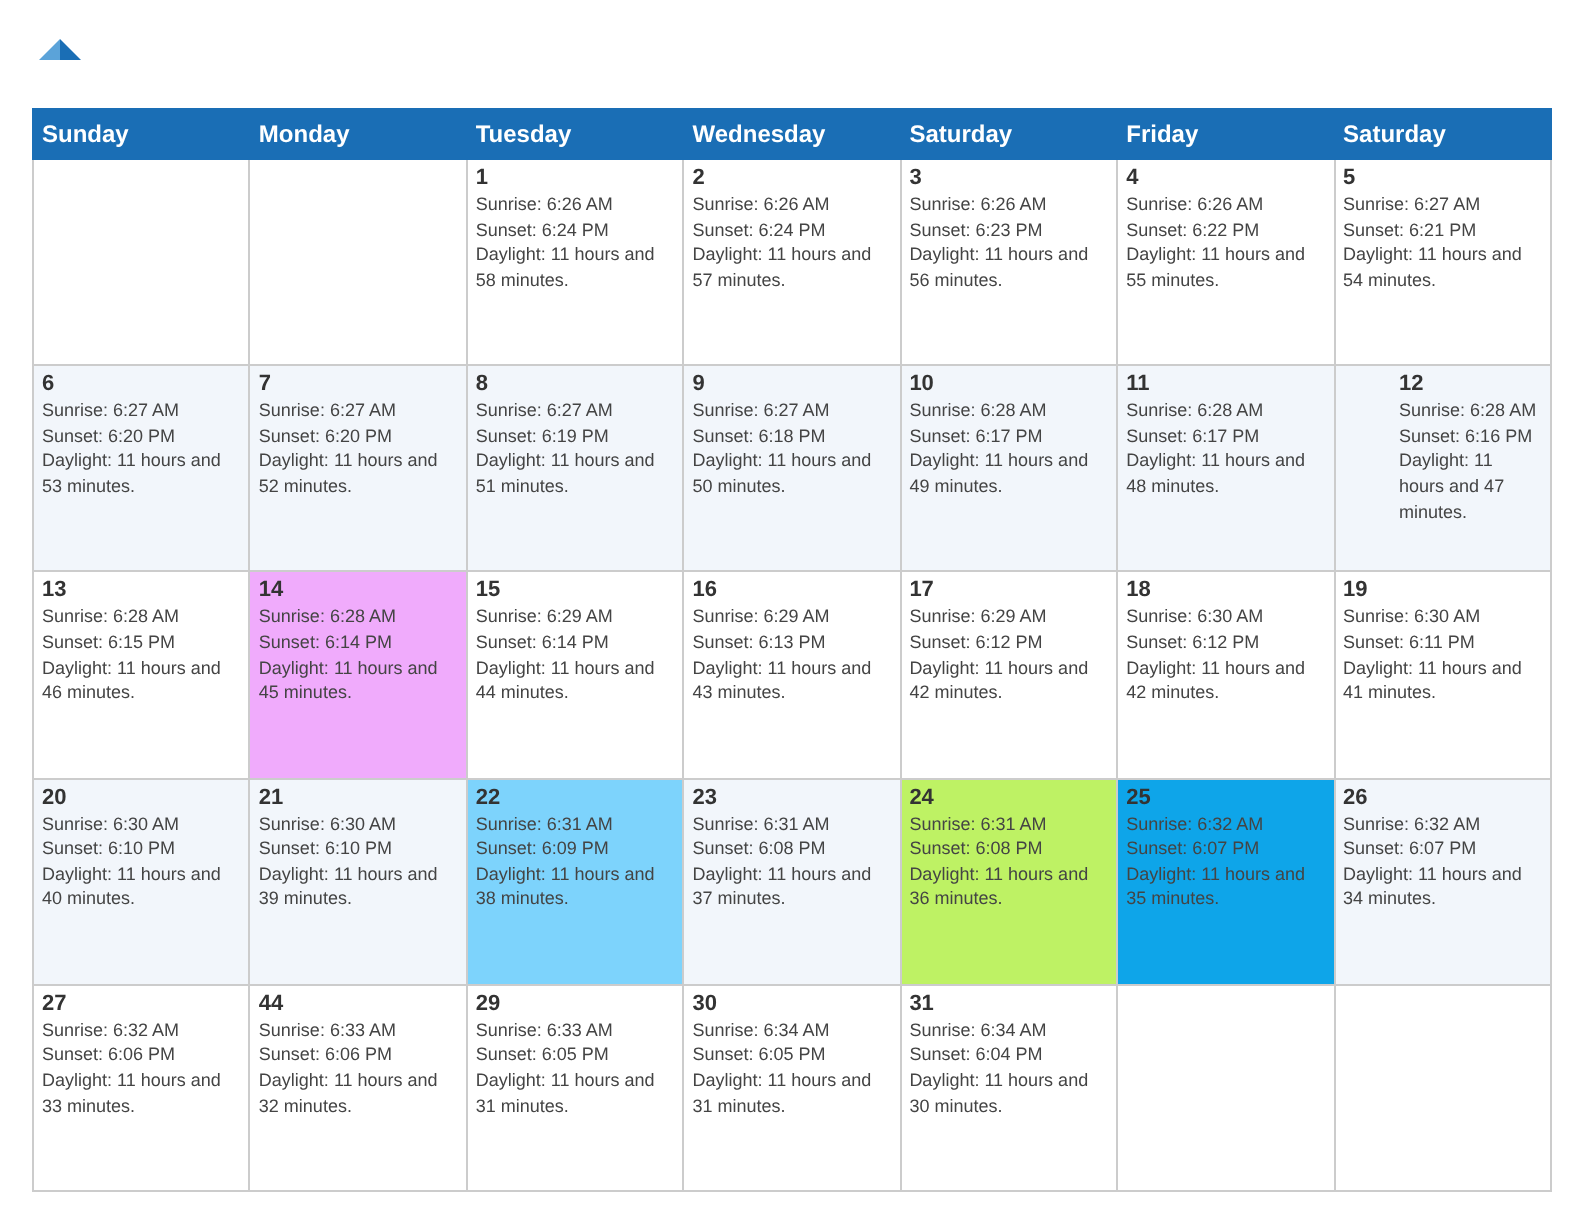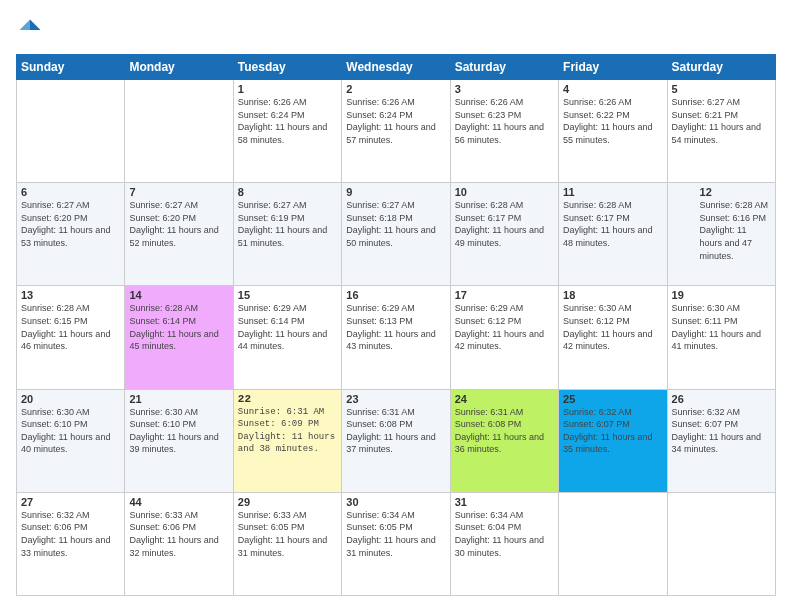--- a/index.html
+++ b/index.html
@@ -267,21 +267,21 @@
             <div class="day-info" style="white-space: pre-line;">Sunrise: 6:30 AM
 Sunset: 6:10 PM
 Daylight: 11 hours and 40 minutes.</div>
           </td>
           <td style="background: rgb(242, 246, 251);">
             <span class="day-num">21</span>
             <div class="day-info" style="white-space: pre-line;">Sunrise: 6:30 AM
 Sunset: 6:10 PM
 Daylight: 11 hours and 39 minutes.</div>
           </td>
-          <td style="background: #fef9c3; font-family: Liberation Mono, monospace;">
+          <td style="background: #7dd3fc;">
             <span class="day-num">22</span>
             <div class="day-info" style="white-space: pre-line;">Sunrise: 6:31 AM
 Sunset: 6:09 PM
 Daylight: 11 hours and 38 minutes.</div>
           </td>
           <td style="background: rgb(242, 246, 251);">
             <span class="day-num">23</span>
             <div class="day-info" style="white-space: pre-line;">Sunrise: 6:31 AM
 Sunset: 6:08 PM
 Daylight: 11 hours and 37 minutes.</div>

